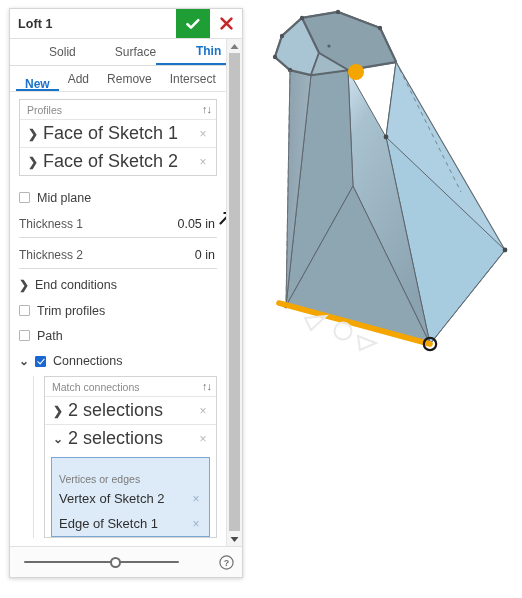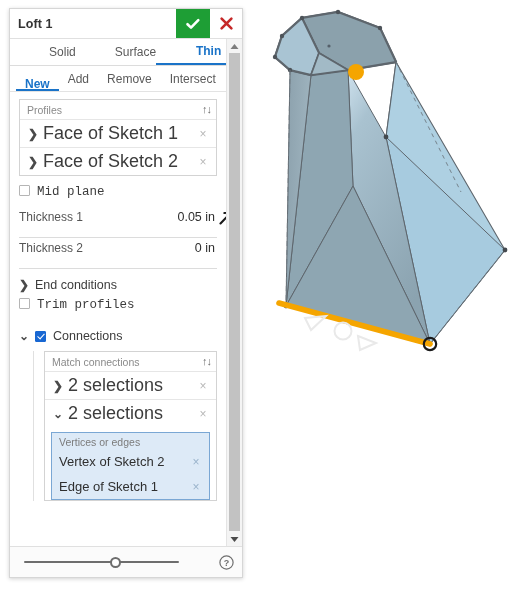--- a/index.html
+++ b/index.html
@@ -187,23 +187,23 @@
     text-align: center;
     font-size: 12px;
     color: #b8b8b8;
     cursor: pointer;
     line-height: 1;
   }
 
   
   .cb-row {
     display: flex;
+    align-items: center;
     height: 25px;
     cursor: pointer;
-    font-family: Liberation Mono, monospace;
   }
   .cb {
     width: 11px; height: 11px;
     border: 1px solid #b5b5b5;
     background: #fff;
     box-sizing: border-box;
     margin-right: 7px;
     flex: none;
     border-radius: 1px;
   }
@@ -222,21 +222,21 @@
     transform: rotate(42deg);
   }
   .cb-label {
     font-size: 12.5px;
     color: #3c3c3c;
   }
 
   
   .field-row {
     display: flex;
-    align-items: flex-start;
+    align-items: center;
     height: 27px;
     border-bottom: 1px solid #dcdcdc;
     margin-bottom: 3px;
     position: relative;
   }
   .field-label {
     font-size: 12px;
     color: #555555;
     flex: none;
   }
@@ -291,21 +291,21 @@
 
   
   .subsel {
     margin: 5px 6px 0 6px;
     border: 1px solid #7aa7d4;
     background: #ddeaf7;
   }
   .subsel-hdr {
     font-size: 10.5px;
     color: #7b7b7b;
-    padding: 3px 7px 1px 7px;
+    padding: 15px 7px 1px 7px;
   }
   .subsel-row {
     display: flex;
     align-items: center;
     height: 25px;
     padding: 0 6px 0 7px;
     cursor: pointer;
   }
   .subsel-row .subsel-label {
     flex: 1;
@@ -481,20 +481,24 @@
           <span class="chev-r">❯</span>
           <span class="exp-label">End conditions</span>
         </div>
 
         <div class="cb-row">
           <span class="cb"></span>
           <span class="cb-label">Trim profiles</span>
         </div>
 
 
+        <div class="cb-row">
+          <span class="cb"></span>
+          <span class="cb-label">Path</span>
+        </div>
 
         <div class="exp-row">
           <span class="chev-d">⌄</span>
           <span class="cb checked"></span>
           <span class="exp-label">Connections</span>
         </div>
 
         <div class="nested">
           <div class="sel-box nested-box">
             <div class="sel-box-header">

